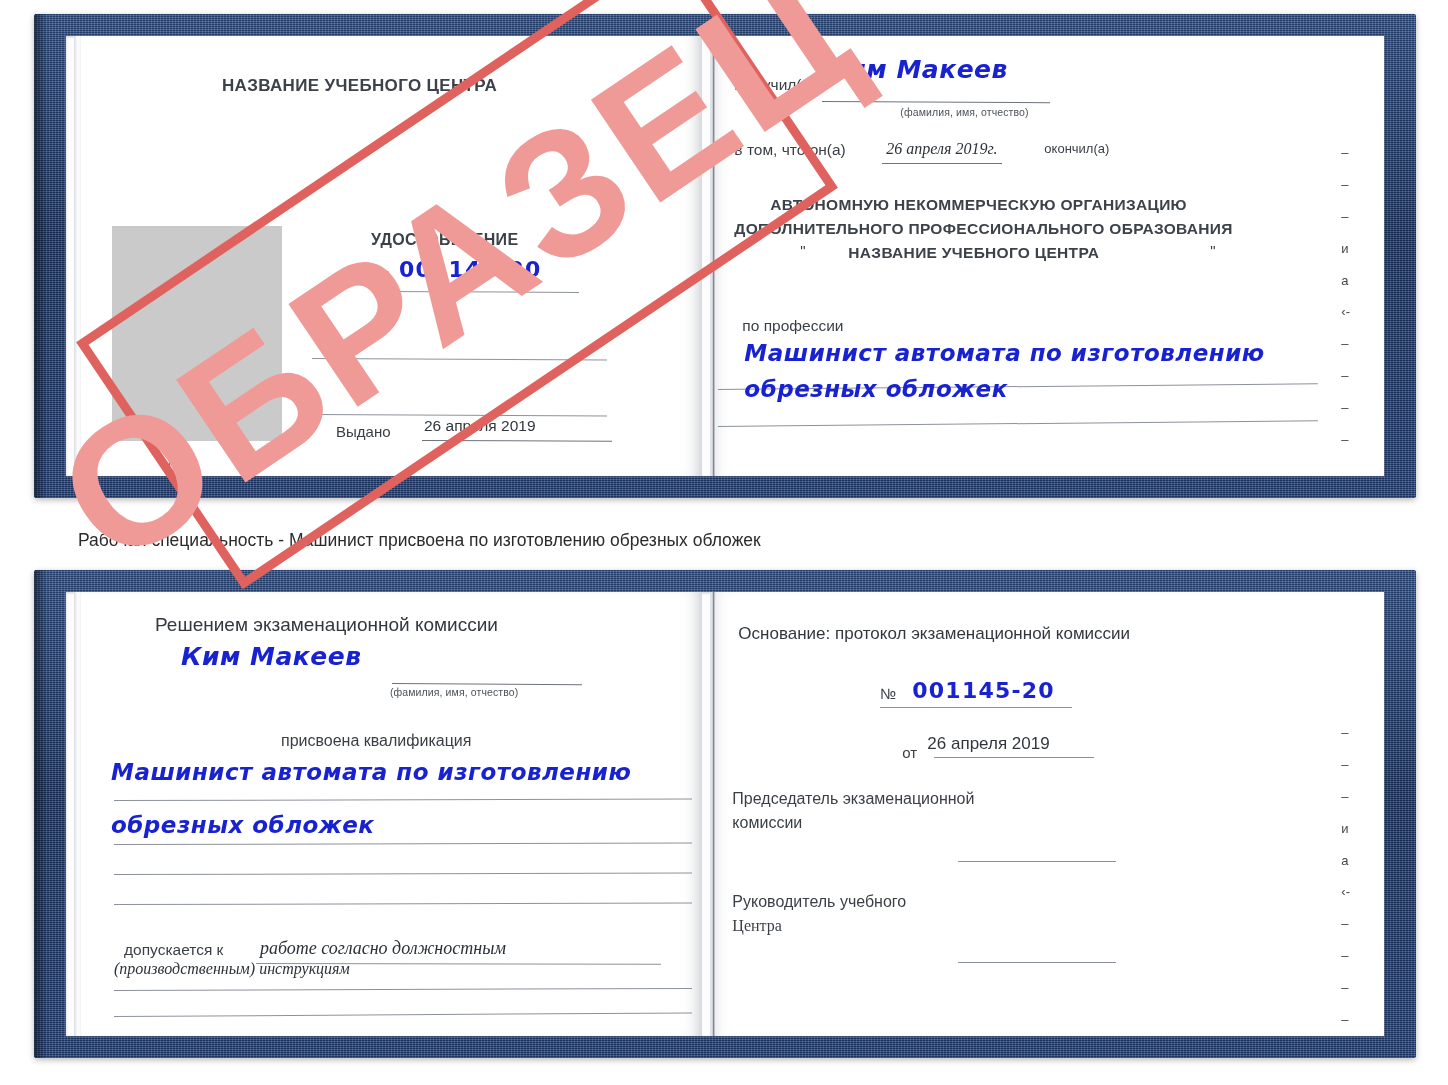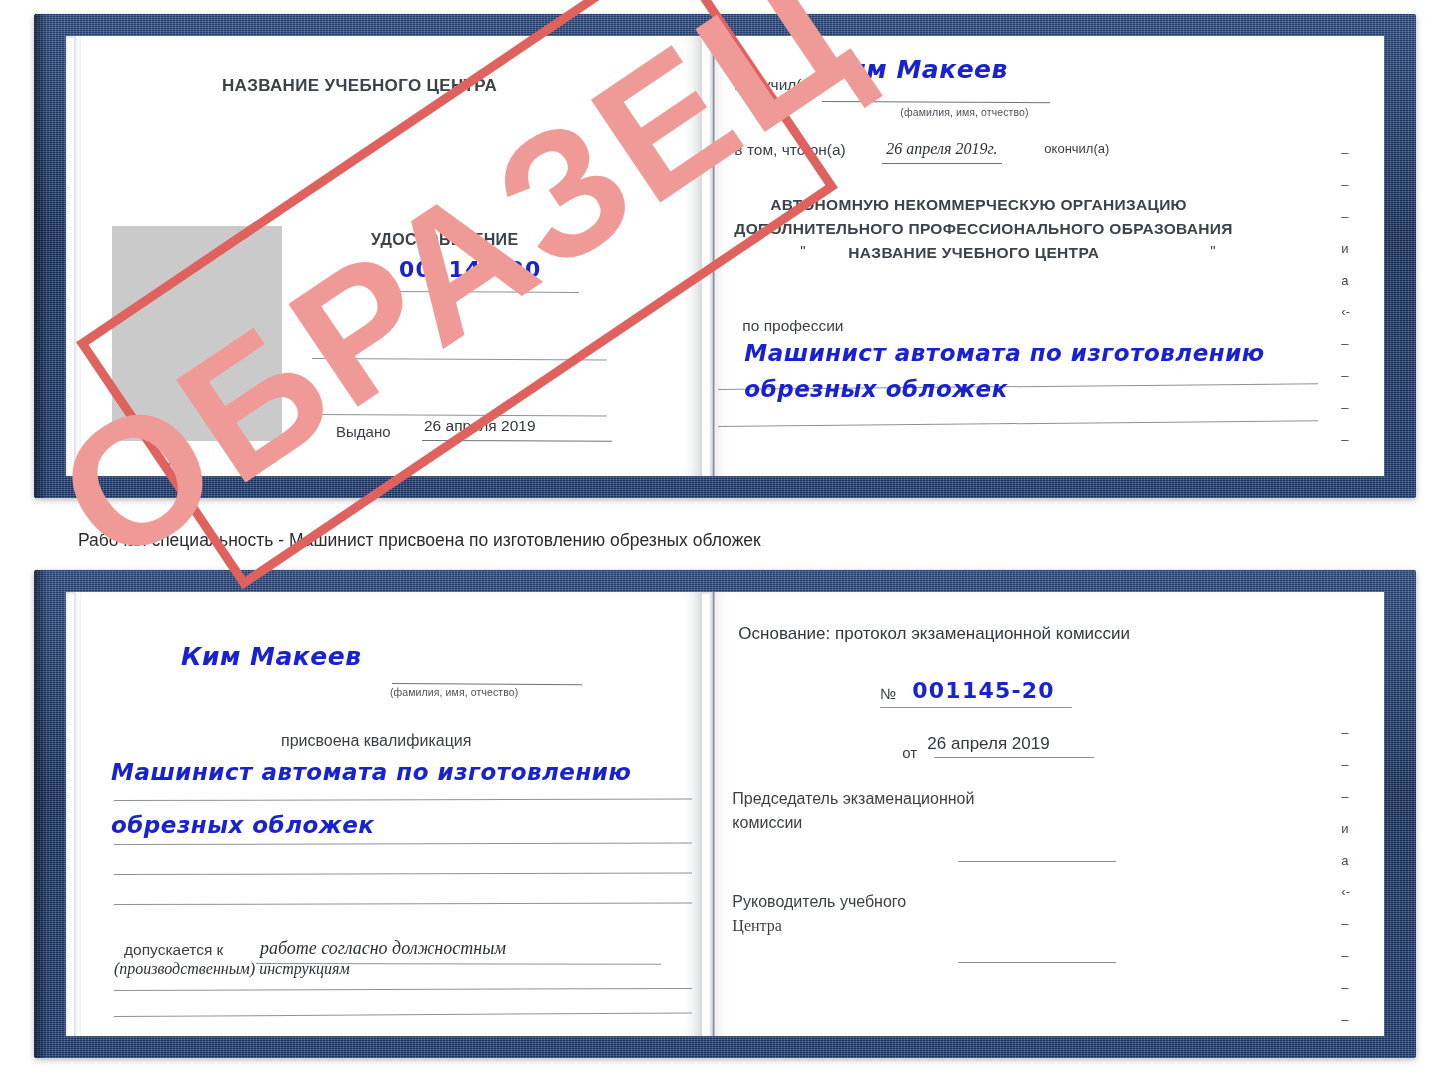--- a/index.html
+++ b/index.html
@@ -239,20 +239,21 @@
 <div id="caption">Рабочая специальность - Машинист присвоена по изготовлению обрезных обложек</div>
 
 <div class="book" id="book-bottom" style="left:34px; top:570px; width:1382px; height:488px;">
 </div>
 
 <div class="pages" style="left:66px; top:592px; width:1318px; height:444px;">
 
   <div class="page left" style="width:646px;">
     <div class="stack-edge"></div>
 
+    <div class="t" style="left:81px; top:22px; font-size:19px; color:#33383f;">Решением экзаменационной комиссии</div>
 
     <div class="hand big" style="left:107px; top:50px;">Ким Макеев</div>
     <div class="rule dark" style="left:318px; top:91px; width:190px; transform:rotate(.4deg);"></div>
     <div class="t tiny" style="left:316px; top:94px;">(фамилия, имя, отчество)</div>
 
     <div class="t" style="left:207px; top:140px; font-size:16px;">присвоена квалификация</div>
 
     <div class="hand" style="left:37px; top:167px; font-size:23px;">Машинист автомата по изготовлению</div>
     <div class="rule" style="left:40px; top:208px; width:578px; transform:rotate(-.15deg);"></div>
 

